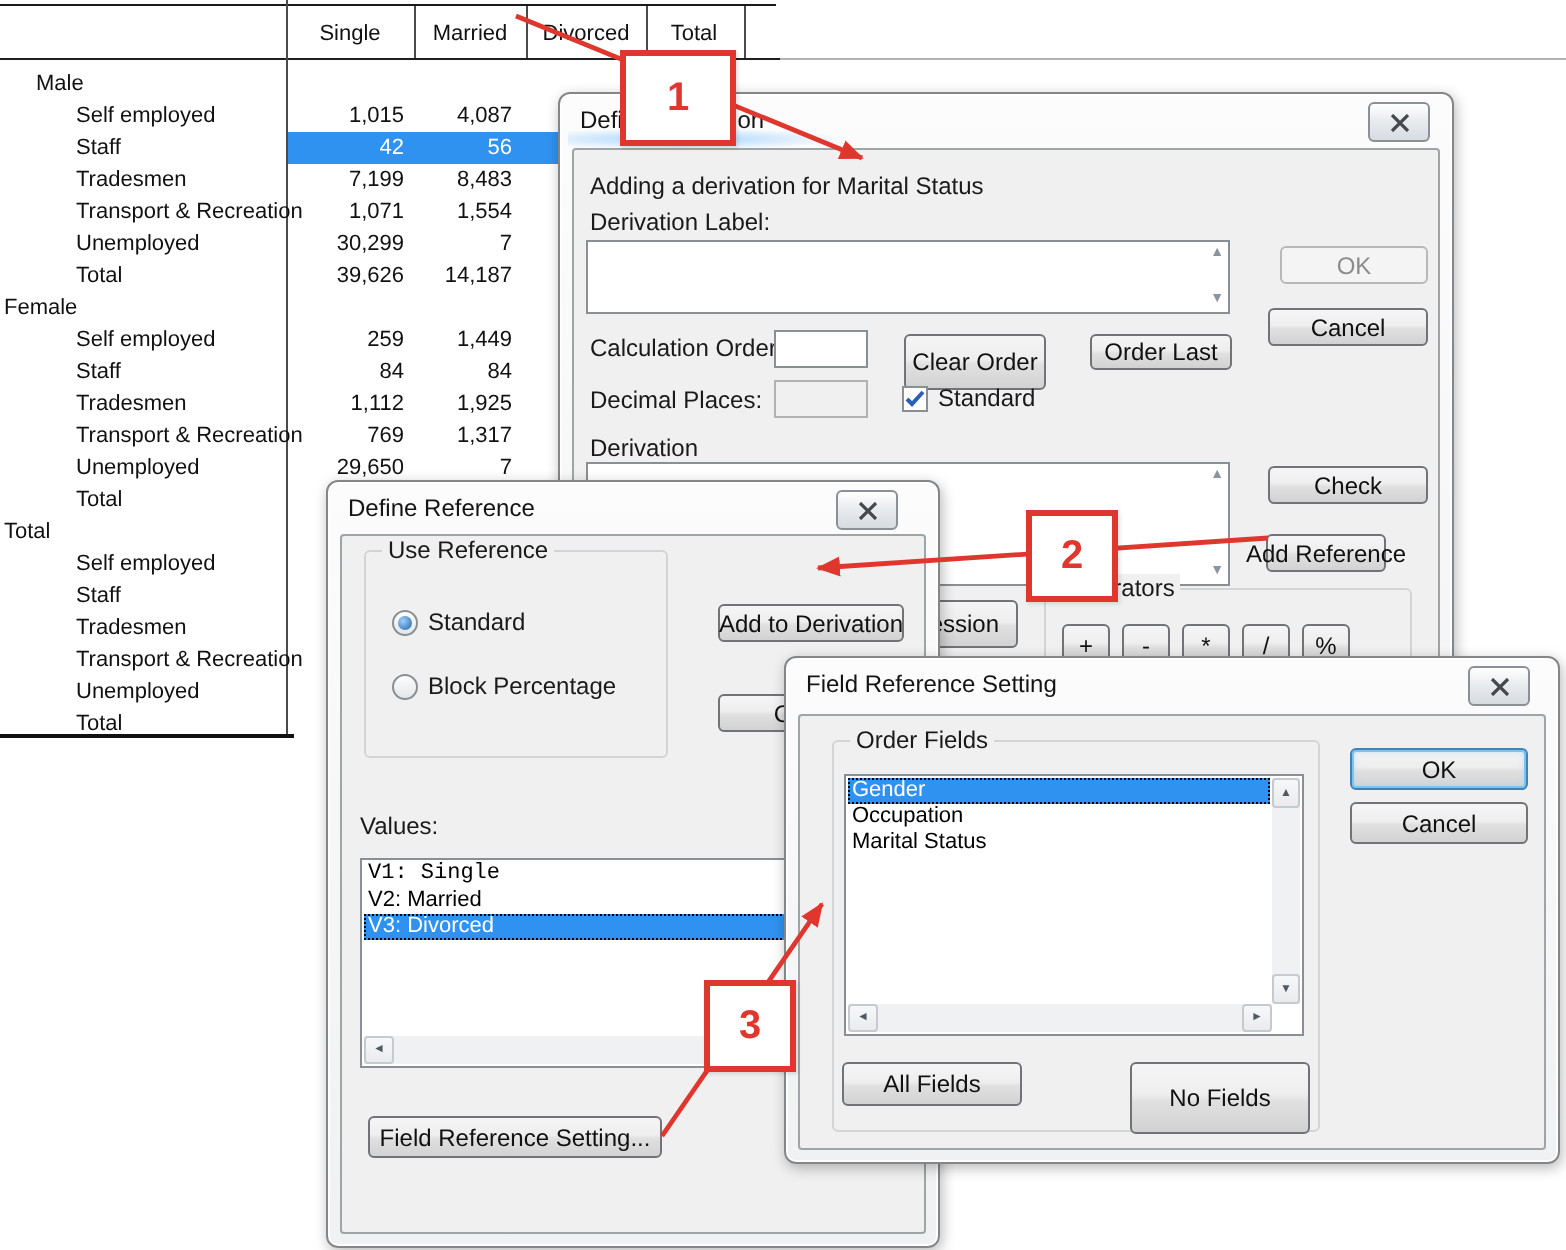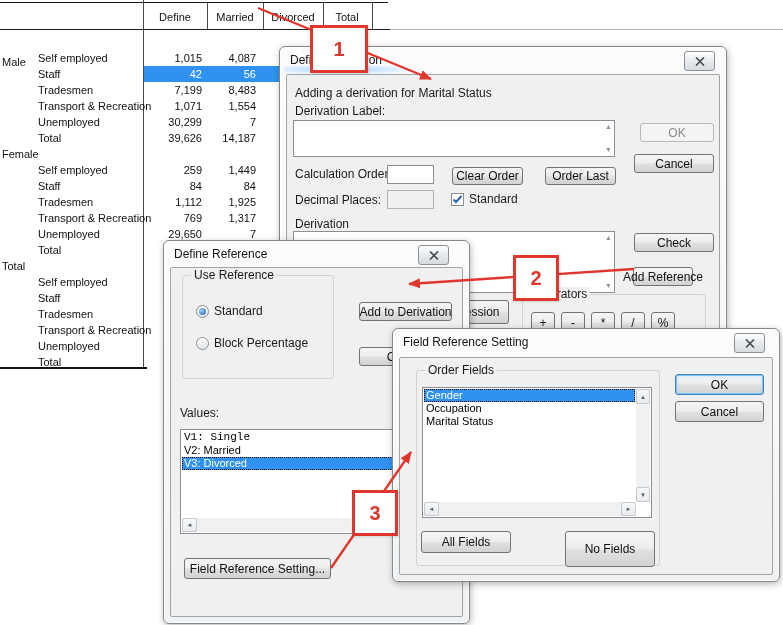--- a/index.html
+++ b/index.html
@@ -67,30 +67,30 @@
 <body>
 
 <div id="stage">
 
   <div id="table-area">
     <div class="gline" style="left:0;top:2px;width:388px;height:1px;background:#1a1a1a;"></div>
     <div class="gline" style="left:0;top:29px;width:390px;height:1px;background:#1f1f1f;"></div>
     <div class="gline" style="left:390px;top:29px;width:393px;height:1px;background:#b2b2b2;"></div>
     <div class="gline" style="left:143px;top:0;width:1px;height:369px;background:#4a4a4a;"></div>
     <div class="gline" style="left:0;top:367px;width:147px;height:2px;background:#111;"></div>
-  <div class="th" style="left: 143px; top: 7px; width: 64px; text-align: center;">Define</div>
+  <div class="th" style="left: 143px; top: 7px; width: 64px; text-align: center;">Single</div>
       <div class="th" style="left: 203px; top: 7px; width: 64px; text-align: center;">Married</div>
       <div class="th" style="left: 261px; top: 7px; width: 64px; text-align: center;">Divorced</div>
       <div class="th" style="left: 315px; top: 7px; width: 64px; text-align: center;">Total</div>
       <div class="tick" style="left: 207px; top: 3px; width: 1px; height: 26px; background: rgb(74, 74, 74);"></div>
       <div class="tick" style="left: 263px; top: 3px; width: 1px; height: 26px; background: rgb(74, 74, 74);"></div>
       <div class="tick" style="left: 323px; top: 3px; width: 1px; height: 26px; background: rgb(74, 74, 74);"></div>
       <div class="tick" style="left: 372px; top: 3px; width: 1px; height: 26px; background: rgb(74, 74, 74);"></div>
       <div class="trow" style="left: 0px; top: 34px; width: 392px; height: 16px;">
-        <div class="tlabel" style="left: 2px; top: 0px; margin-top: 20px;">Male</div>
+        <div class="tlabel" style="left: 18px; top: 0px;">Male</div>
       </div>
       <div class="trow" style="left: 0px; top: 50px; width: 392px; height: 16px;">
         <div class="tlabel" style="left: 38px; top: 0px;">Self employed</div>
         <div class="tnum" style="left: 141px; width: 61px; top: 0px; text-align: right;">1,015</div>
         <div class="tnum" style="left: 205px; width: 51px; top: 0px; text-align: right;">4,087</div>
       </div>
       <div class="trow" style="left: 0px; top: 66px; width: 392px; height: 16px;">
         <div class="hl" style="left: 144px; top: 0px; width: 248px; height: 16px; background: var(--sel);"></div>
         <div class="tlabel" style="left: 38px; top: 0px;">Staff</div>
         <div class="tnum" style="left: 141px; width: 61px; top: 0px; text-align: right; color: rgb(255, 255, 255);">42</div>
@@ -182,21 +182,21 @@
     </div>
     <div class="dinner">
       <div class="lbl" style="left:8px;top:11px;">Adding a derivation for Marital Status</div>
       <div class="lbl" style="left:8px;top:29px;">Derivation Label:</div>
       <div class="textbox" style="left:6px;top:45px;width:322px;height:37px;">
         <span class="spn" style="top:2px;">▲</span>
         <span class="spn" style="bottom:2px;">▼</span>
       </div>
       <div class="lbl" style="left:8px;top:92px;">Calculation Order:</div>
       <div class="textbox" style="left:100px;top:90px;width:47px;height:19px;"></div>
-      <div class="btn" style="left:165px;top:92px;width:71px;height:18px;">Clear Order</div>
+      <div class="btn" style="left:165px;top:92px;width:71px;height:28px;">Clear Order</div>
       <div class="btn" style="left:258px;top:92px;width:71px;height:18px;">Order Last</div>
       <div class="lbl" style="left:8px;top:118px;">Decimal Places:</div>
       <div class="textbox disabled" style="left:100px;top:115px;width:47px;height:19px;"></div>
       <div class="checkbox" style="left:164px;top:118px;">
         <svg width="11" height="11" viewBox="0 0 11 11">
             <path d="M1.5,5.5 L4,8 L9.5,2" stroke="#2c5fb8" stroke-width="2" fill="none"></path>
           </svg>
       </div>
       <div class="lbl" style="left:182px;top:117px;">Standard</div>
       <div class="lbl" style="left:8px;top:142px;">Derivation</div>

